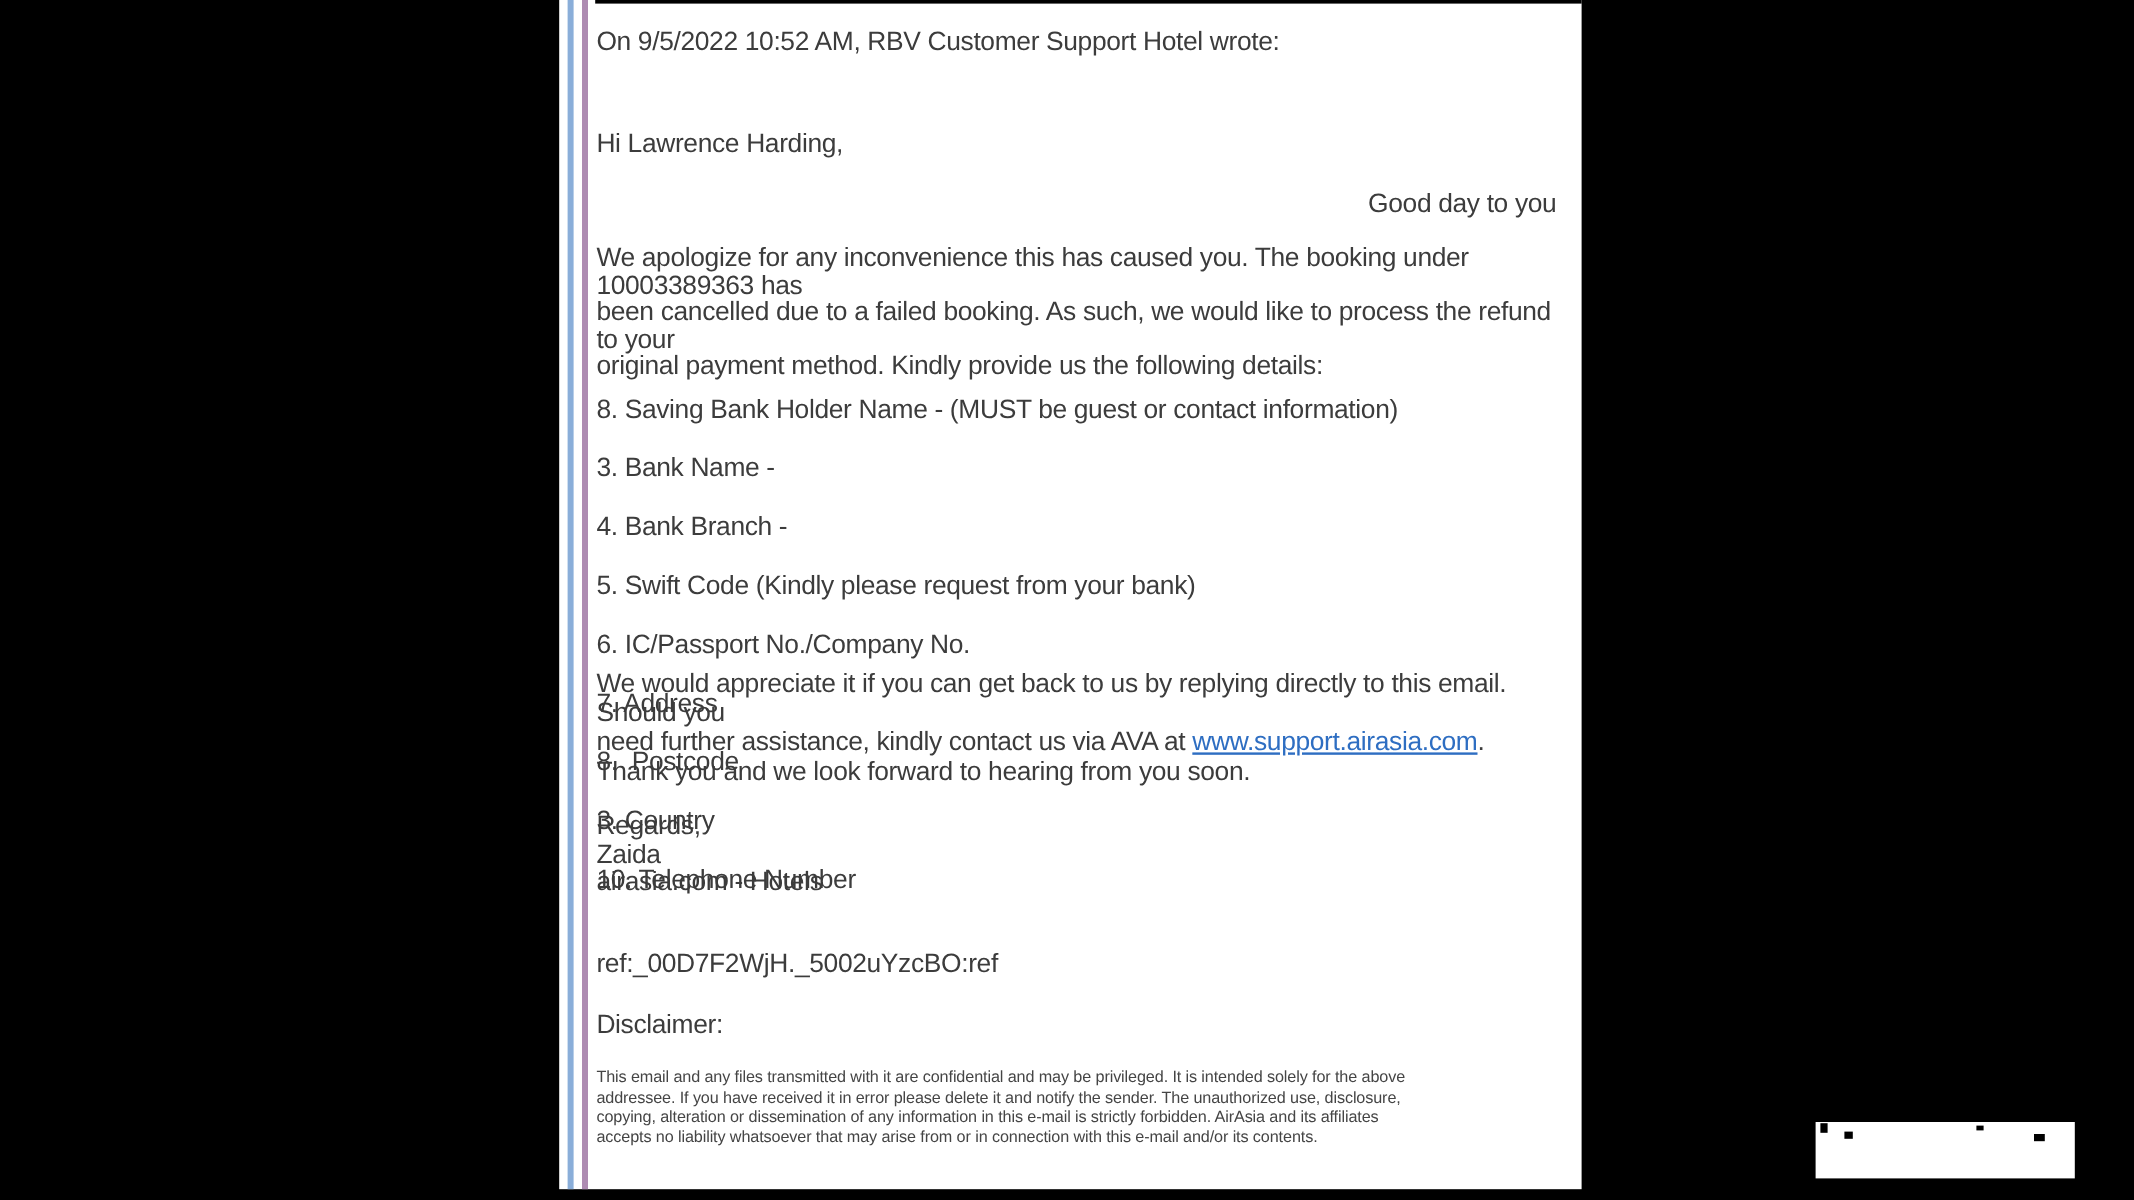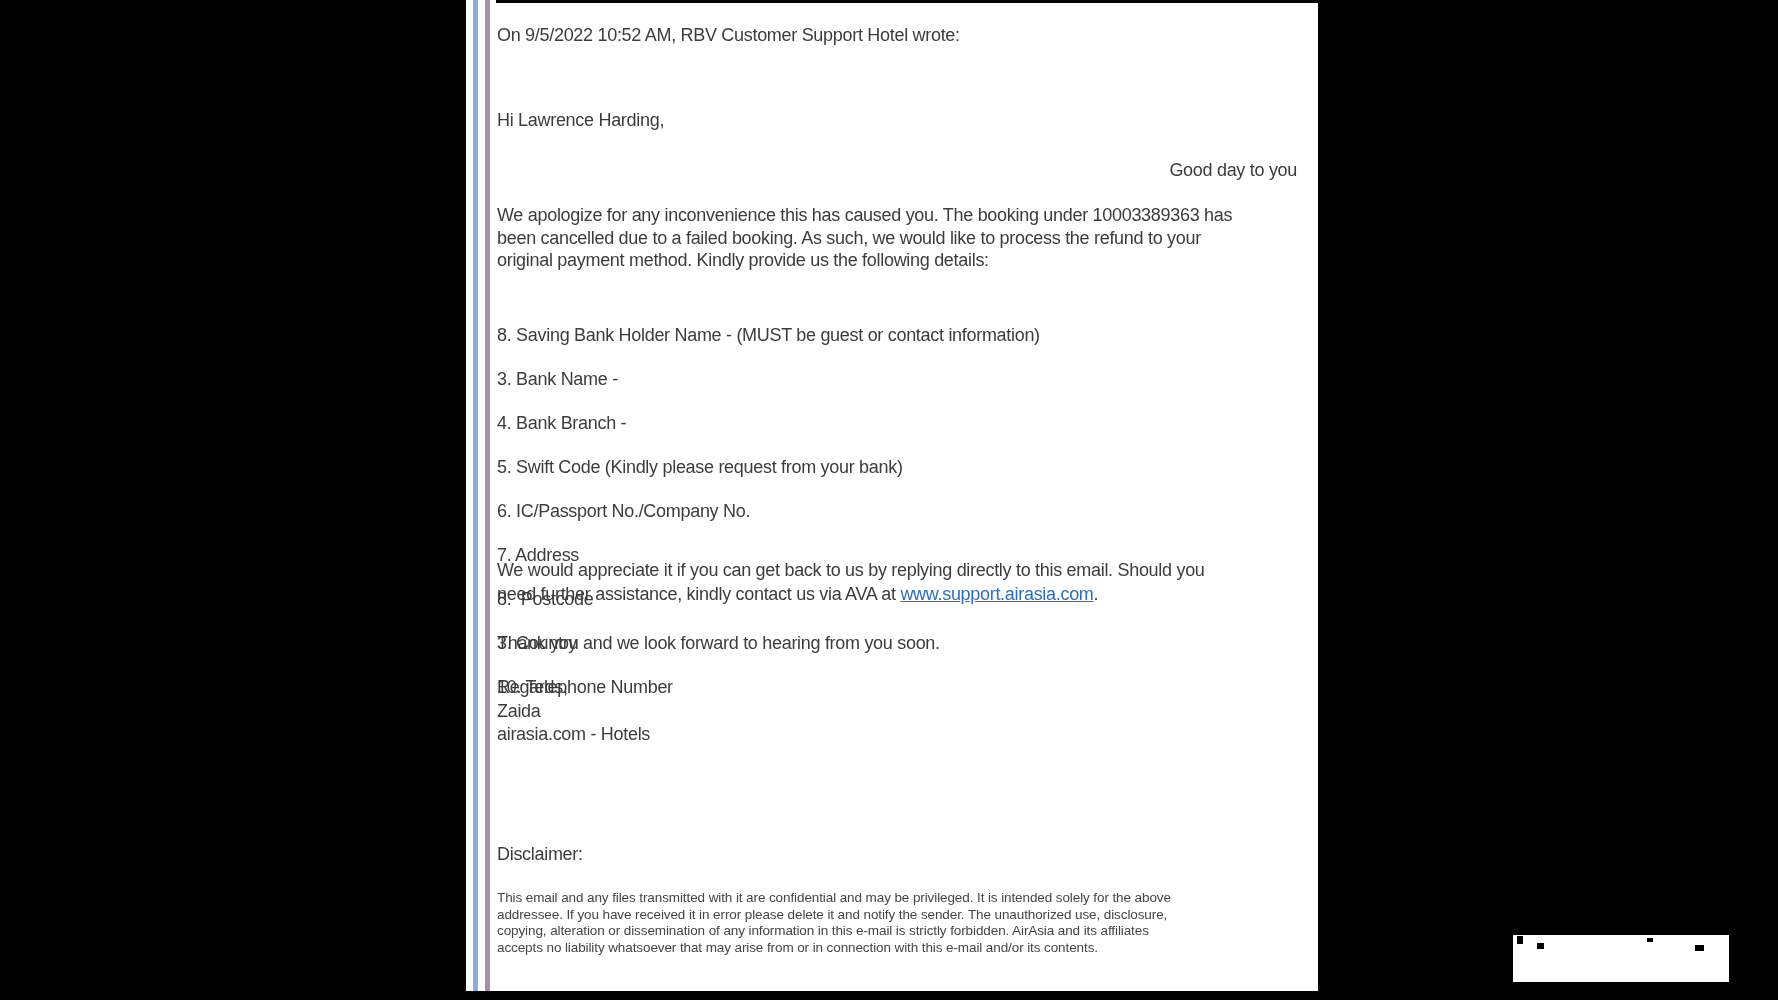--- a/index.html
+++ b/index.html
@@ -19,21 +19,21 @@
 
   .quote-bar-outer {
     position: absolute; left: 7px; top: 0; bottom: 0; width: 5px; background: #8aaed9;
   }
   .quote-bar-inner {
     position: absolute; left: 19px; top: 0; bottom: 0; width: 5px; background: #ae8cb2;
   }
 
   .tblock {
     position: absolute; left: 31px; width: 800px;
-    color: #3c3c3c; font-size: 18px; letter-spacing: -0.3px;
+    color: #3c3c3c; font-size: 22px; letter-spacing: -0.3px;
     white-space: pre-line;
   }
 
   .t-header    { top: 24px;  line-height: 22px; }
   .t-greeting  { top: 109px; line-height: 22px; }
   .t-salutation{ top: 159px; line-height: 22px; text-align: right; }
   .t-intro     { top: 204px; line-height: 22.5px; }
   .t-list      { top: 303px; }
   .list-line   { height: 23px; line-height: 23px; white-space: pre; }
   .t-reply     { top: 558px; line-height: 24px; }
@@ -92,20 +92,21 @@
 
     <div class="tblock t-reply"><span>We would appreciate it if you can get back to us by replying directly to this email. Should you
 need further assistance, kindly contact us via AVA at </span><a class="email-link">www.support.airasia.com</a><span>.</span></div>
 
     <div class="tblock t-thanks">Thank you and we look forward to hearing from you soon.</div>
 
     <div class="tblock t-signature">Regards,
 Zaida
 airasia.com - Hotels</div>
 
+    <div class="tblock t-ref">ref:_00D7F2WjH._5002uYzcBO:ref</div>
 
     <div class="tblock t-disc-title">Disclaimer:</div>
 
     <div class="tblock t-disc-body">This email and any files transmitted with it are confidential and may be privileged. It is intended solely for the above
 addressee. If you have received it in error please delete it and notify the sender. The unauthorized use, disclosure,
 copying, alteration or dissemination of any information in this e-mail is strictly forbidden. AirAsia and its affiliates
 accepts no liability whatsoever that may arise from or in connection with this e-mail and/or its contents.</div>
 
   </div>
 

